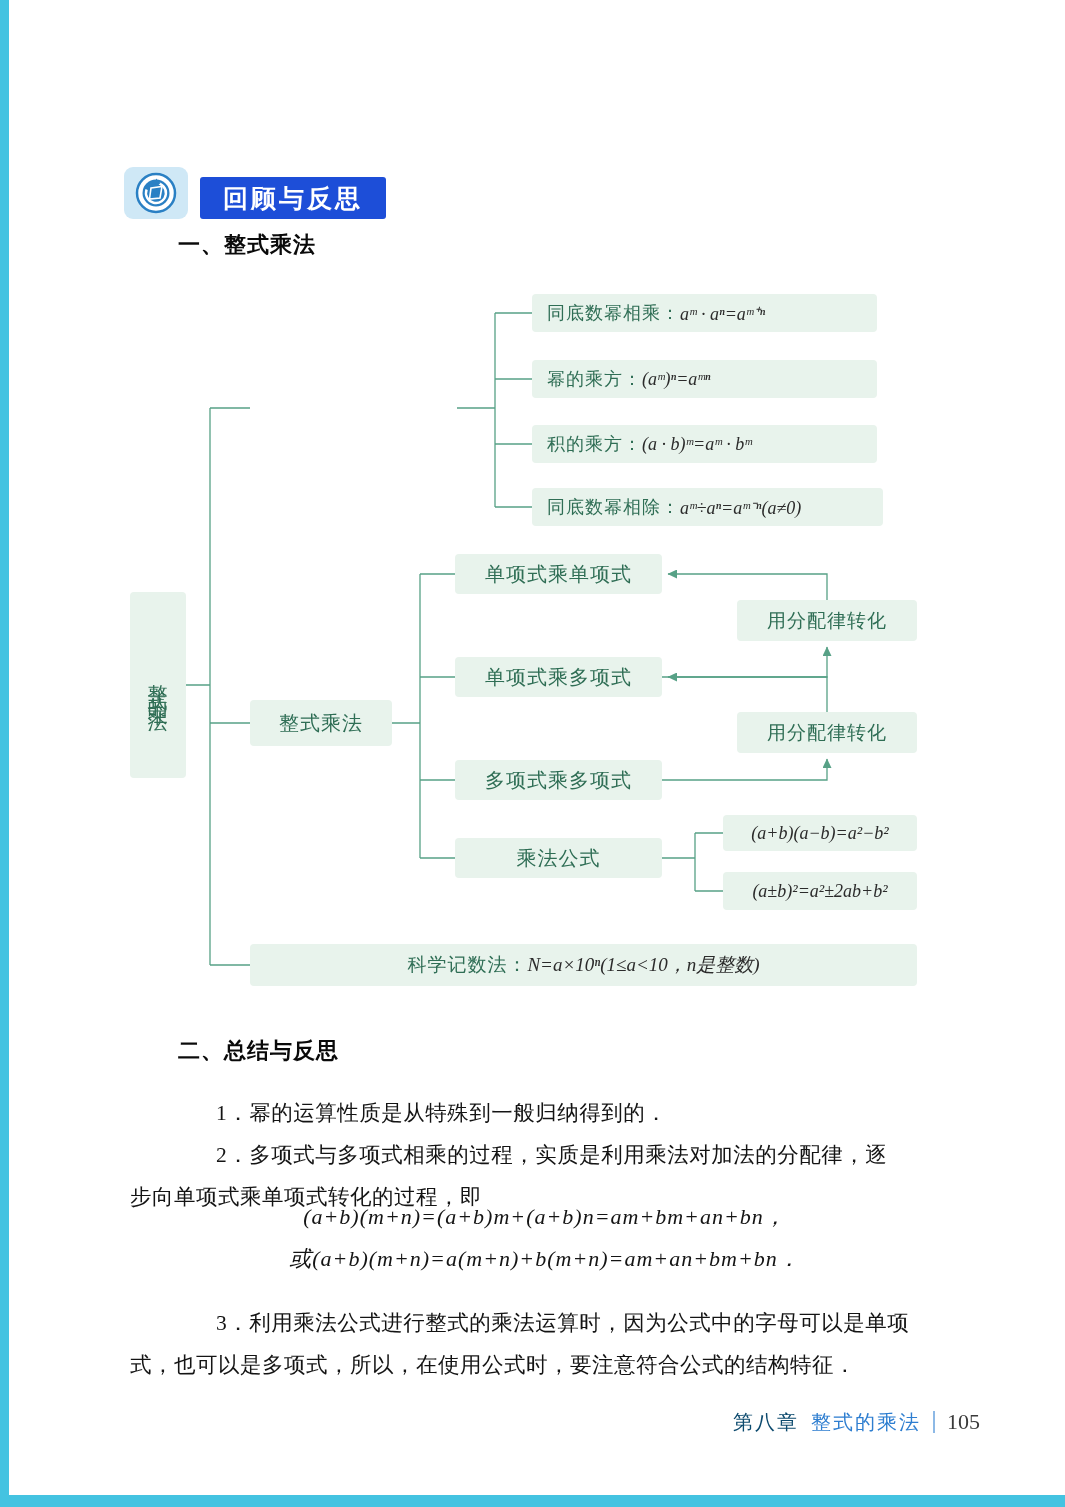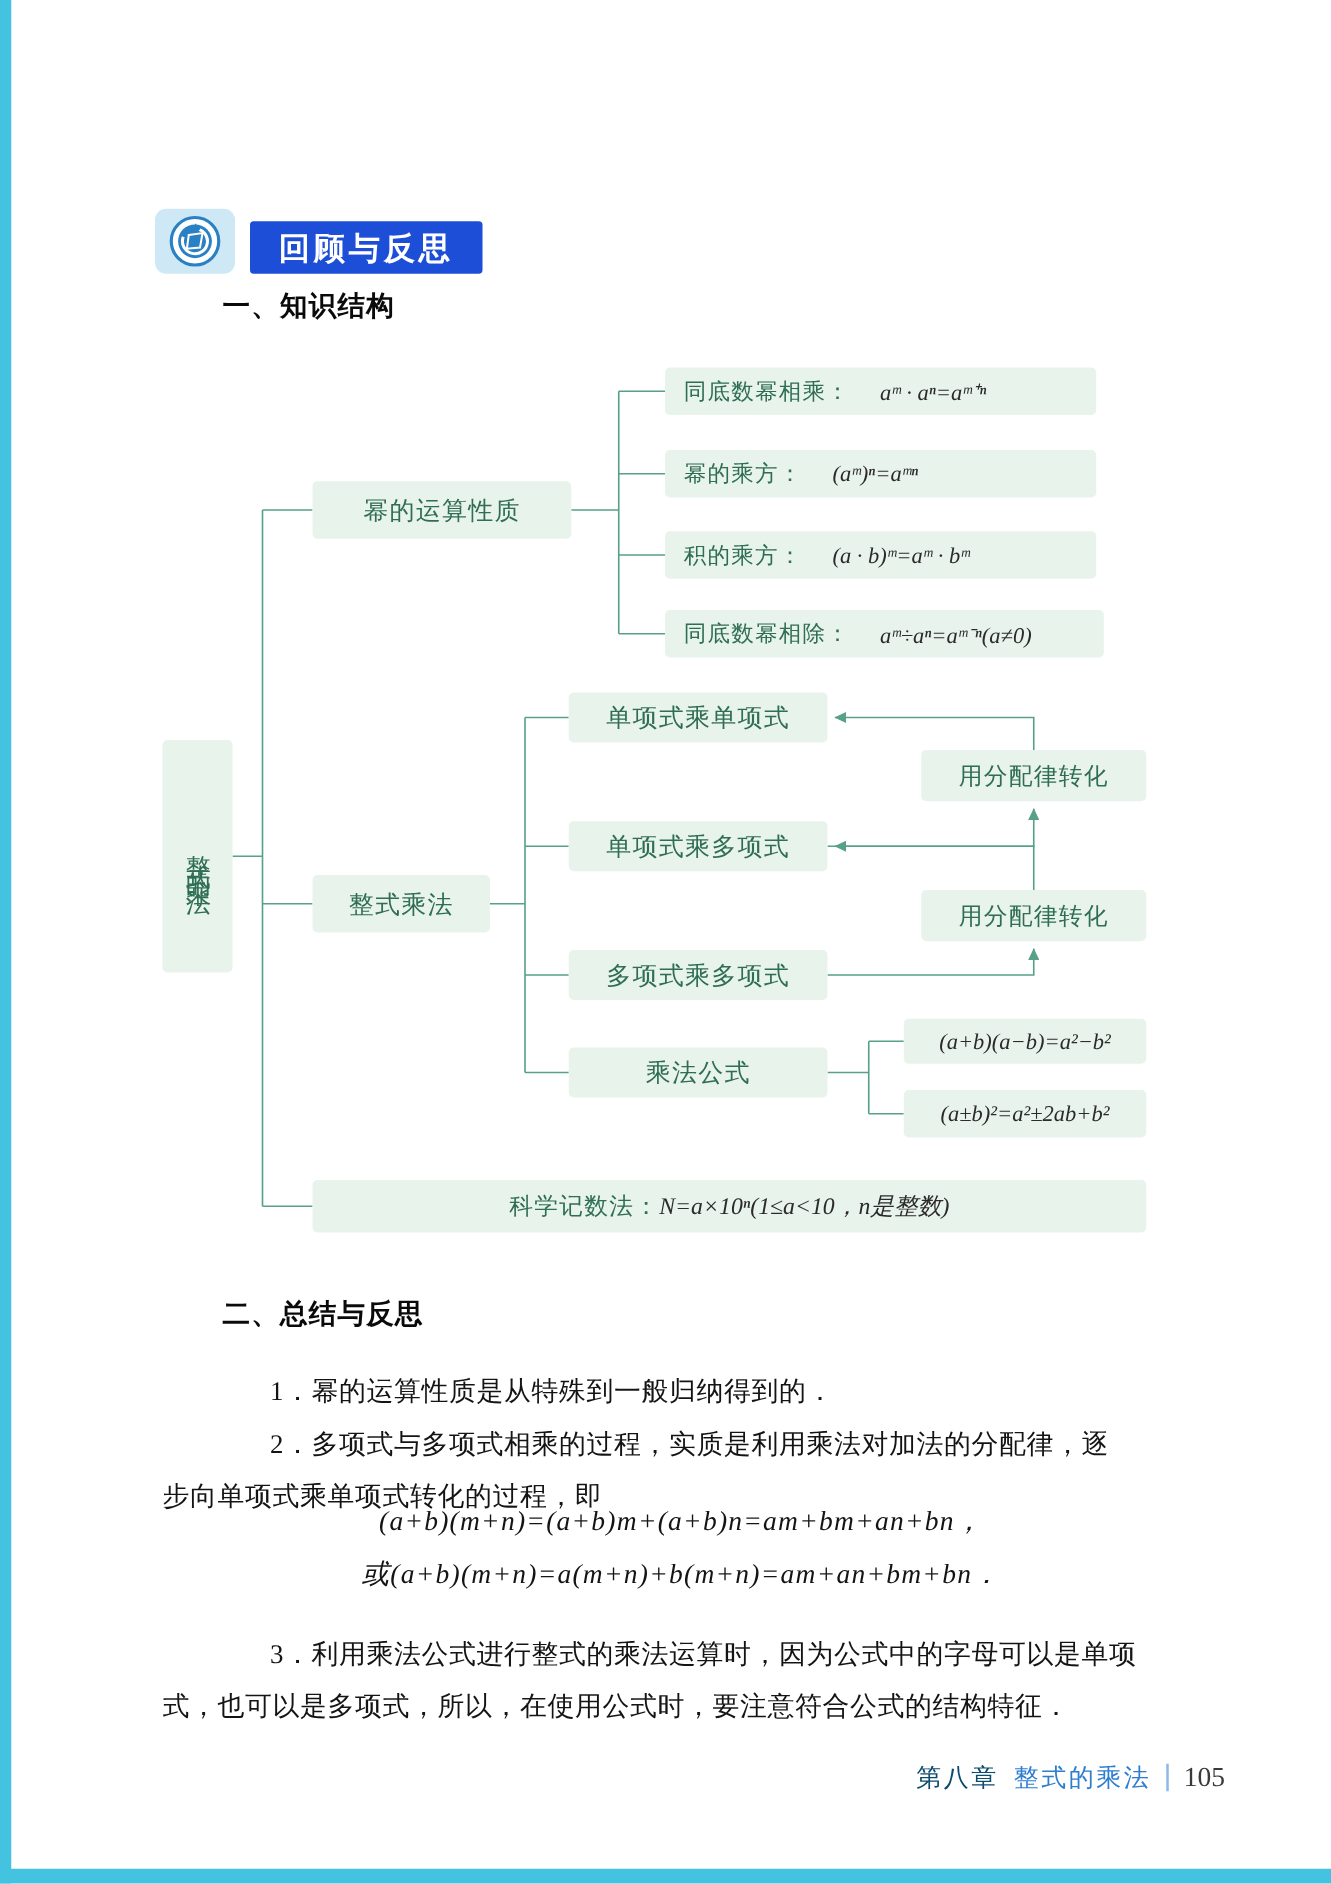--- a/index.html
+++ b/index.html
@@ -37,21 +37,21 @@
   .gbox{
     position:absolute;background:#e8f3ec;border-radius:4px;
     display:flex;align-items:center;justify-content:center;
     color:#2f6e55;font-size:19px;letter-spacing:1px;
   }
   .gbox .zh{color:#2f6e55;white-space:nowrap;}
   .math{
     font-family:"Liberation Serif", serif;font-style:italic;
     color:#2b2b2b;letter-spacing:0;white-space:nowrap;
   }
-  .leaf-left{justify-content:flex-start;padding-left:15px;gap:24px;}
+  .leaf-left{justify-content:flex-start;padding-left:15px;}
   .root-box{
     writing-mode:vertical-lr;text-orientation:upright;
     font-size:20px;letter-spacing:7px;line-height:56px;
   }
 
   
   .body-line{
     position:absolute;
     font-family:"Liberation Serif", serif;
     font-size:21.5px;color:#141414;white-space:nowrap;letter-spacing:0.5px;margin-top:20px;
@@ -84,21 +84,21 @@
     <svg width="42" height="42" viewBox="0 0 42 42">
       <circle cx="21" cy="21" r="19" fill="#ffffff" stroke="#2a80c4" stroke-width="2.5"></circle>
       <circle cx="21" cy="21" r="13.5" fill="#2a80c4"></circle>
       <path d="M21 11 A10 10 0 1 1 11.6 17.5" fill="none" stroke="#ffffff" stroke-width="2.4"></path>
       <path d="M21 6.5 L25.5 11 L21 15.5 z" fill="#2a80c4"></path>
       <path d="M16 16 L27 14.5 L25 26 L14.5 27 z" fill="none" stroke="#ffffff" stroke-width="1.6"></path>
     </svg>
   </div>
   <div class="banner">回顾与反思</div>
 
-  <div class="h1" style="left:178px;top:230px;">一、知识结构</div>
+  <div class="h1" style="left:178px;top:230px;">一、整式乘法</div>
 
   <svg class="lines" viewBox="0 0 1065 1507">
     <defs>
       <marker id="arr" markerWidth="10" markerHeight="9" refX="9" refY="4.5" orient="auto" markerUnits="userSpaceOnUse">
         <path d="M0,0 L9.5,4.5 L0,9 z" fill="#57a186"></path>
       </marker>
     </defs>
     <g stroke="#57a186" stroke-width="1.3" fill="none">
 
       <path d="M186 685 H210 M210 408 V965 M210 408 H250 M210 723 H250 M210 965 H250"></path>
@@ -111,21 +111,20 @@
 
       <path d="M827 600 L827 574 L668 574" marker-end="url(#arr)"></path>
       <path d="M662 677 L827 677 L827 647" marker-end="url(#arr)"></path>
       <path d="M827 712 L827 677 L668 677" marker-end="url(#arr)"></path>
       <path d="M662 780 L827 780 L827 759" marker-end="url(#arr)"></path>
     </g>
   </svg>
 
   <div class="gbox root-box" style="left:130px;top:592px;width:56px;height:186px;">整式的乘法</div>
 
-  <div class="gbox" style="left:250px;top:385px;width:207px;height:46px;font-size:20px;">幂的运算性质</div>
 
   <div class="gbox leaf-left" style="left:532px;top:294px;width:330px;height:38px;font-size:18px;">
     <span class="zh">同底数幂相乘：</span>
     <span class="math">aᵐ · aⁿ=aᵐ⁺ⁿ</span>
   </div>
   <div class="gbox leaf-left" style="left:532px;top:360px;width:330px;height:38px;font-size:18px;">
     <span class="zh">幂的乘方：</span>
     <span class="math">(aᵐ)ⁿ=aᵐⁿ</span>
   </div>
   <div class="gbox leaf-left" style="left:532px;top:425px;width:330px;height:38px;font-size:18px;">

